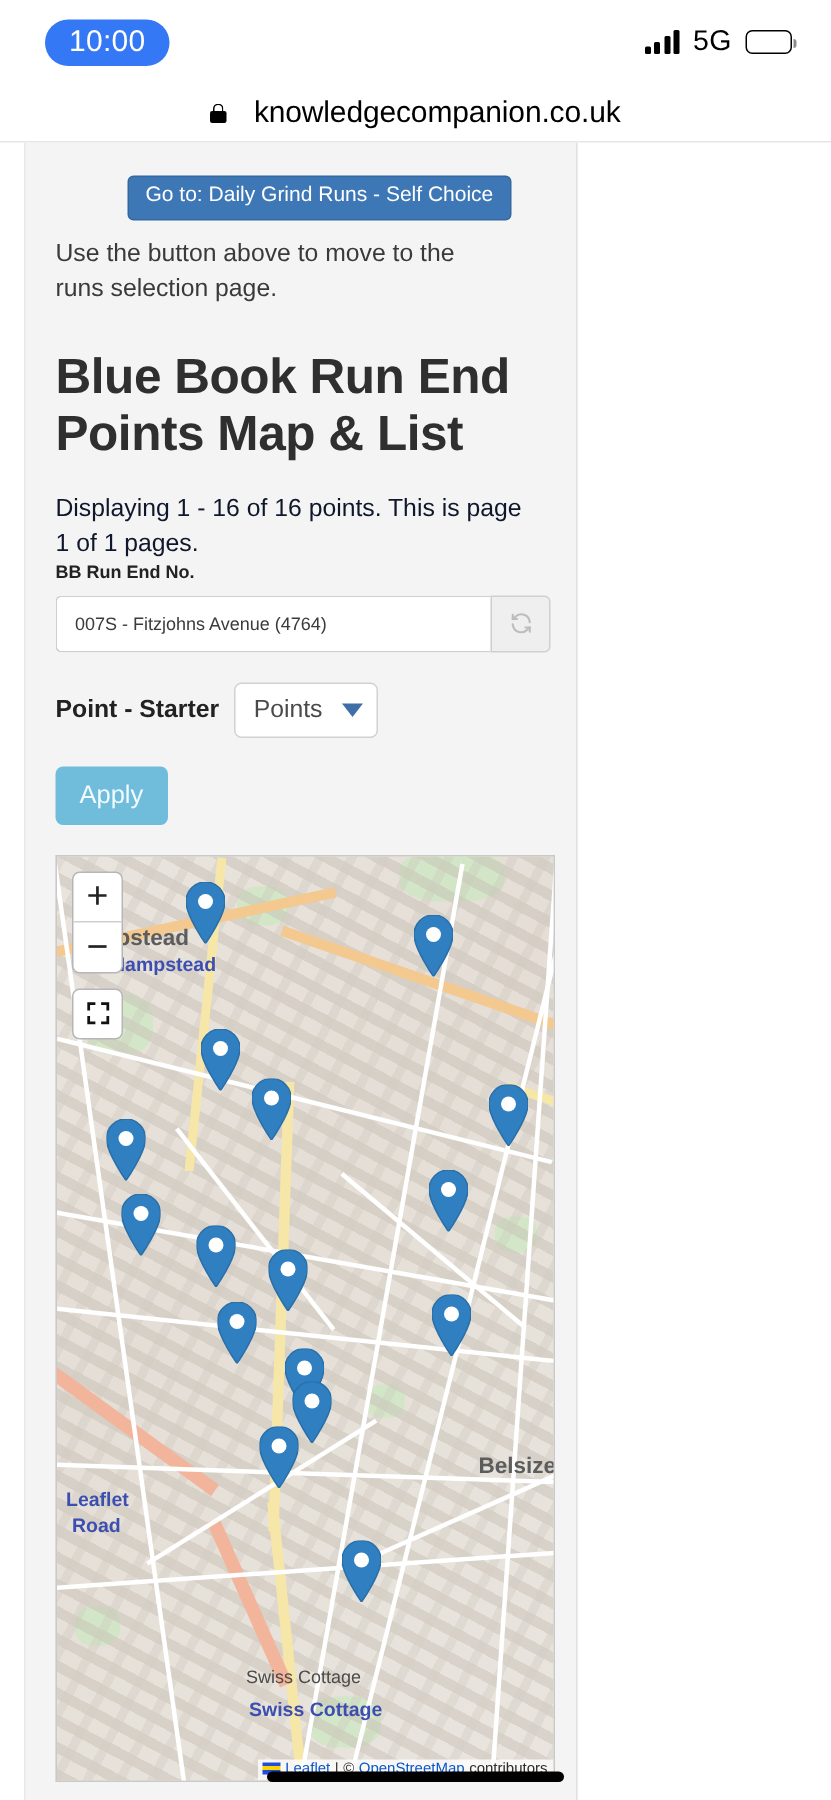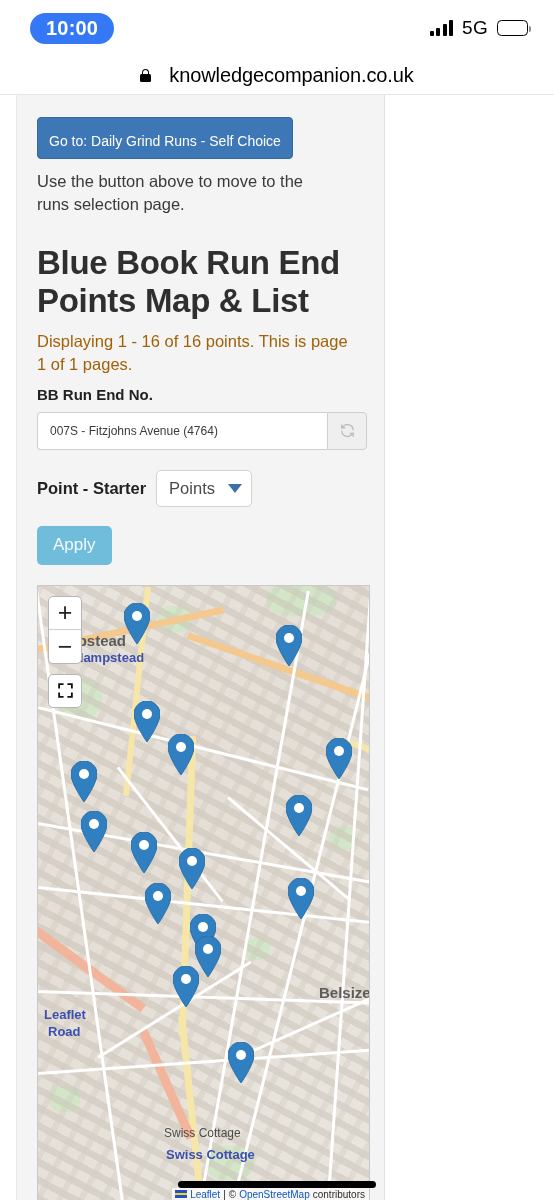--- a/index.html
+++ b/index.html
@@ -12,21 +12,21 @@
   .phone { position: relative; width: 554px; height: 1200px; background: #fff; }
 
   
   .statusbar {
     position: relative; height: 56px; width: 100%;
     display: flex; align-items: center; justify-content: space-between;
     padding: 0 26px 0 30px;
   }
   .time-pill {
     background: #3478f6; color: #fff;
-    font-size: 20px; font-weight: 700;
+    font-size: 20px; font-weight: 400;
     border-radius: 18px; padding: 5px 16px 6px;
     letter-spacing: 0.2px; line-height: 1;
   }
   .status-right { display: flex; align-items: center; gap: 9px; }
   .bars { display: flex; align-items: flex-end; gap: 2.5px; height: 16px; }
   .bars i { display: block; width: 4px; background: #000; border-radius: 1px; }
   .bars i:nth-child(1) { height: 5px; }
   .bars i:nth-child(2) { height: 8px; }
   .bars i:nth-child(3) { height: 12px; }
   .bars i:nth-child(4) { height: 16px; }
@@ -47,35 +47,35 @@
 
   
   .viewport { position: relative; width: 554px; height: 1106px; background: #fff; overflow: hidden; border-top: 1px solid #e6e6e6; }
   .page-wrap { position: absolute; left: 16px; top: 0; width: 369px; min-height: 1106px; background: #f4f4f4; border-left: 1px solid #e8e8e8; border-right: 1px solid #e0e0e0; }
   .content { padding: 22px 20px 0 20px; }
 
   .goto-btn {
     display: inline-block;
     background: #3e77b5; color: #fff;
     font-size: 14px; line-height: 1.1;
-    padding: 16px 11px 9px; border-radius: 4px;
+    padding: 4px 11px 9px; border-radius: 4px;
     border: 1px solid #35689f;
-    cursor: pointer; white-space: nowrap;
+    cursor: pointer; white-space: nowrap; margin-left: 48px;
   }
   .helper-text { margin-top: 11px; font-size: 16.5px; line-height: 1.38; color: #3a3a3a; max-width: 300px; }
 
   h1.page-title {
     margin-top: 28px;
     font-size: 33px; line-height: 1.16;
     font-weight: 700; color: #2f2f2f; letter-spacing: -0.3px;
     max-width: 310px;
   }
-  .count-text { margin-top: 10px; font-size: 16.5px; line-height: 1.38; color: #a16207; max-width: 320px; }
-
-  .field-label { margin-top: 10px; font-size: 15px; font-weight: 700; color: #222; }
+  .count-text { margin-top: 20px; font-size: 16.5px; line-height: 1.38; color: #0f172a; max-width: 320px; }
+
+  .field-label { margin-top: 0; font-size: 12px; font-weight: 700; color: #222; }
 
   .input-row { margin-top: 9px; display: flex; width: 330px; height: 38px; }
   .text-input {
     flex: 1; background: #fff; border: 1px solid #cfcfcf; border-right: none;
     border-radius: 4px 0 0 4px; padding: 0 12px;
     display: flex; align-items: center;
     font-size: 12px; color: #3b3b3b; overflow: hidden; white-space: nowrap;
   }
   .refresh-btn {
     width: 40px; background: #efefef; border: 1px solid #cfcfcf;

